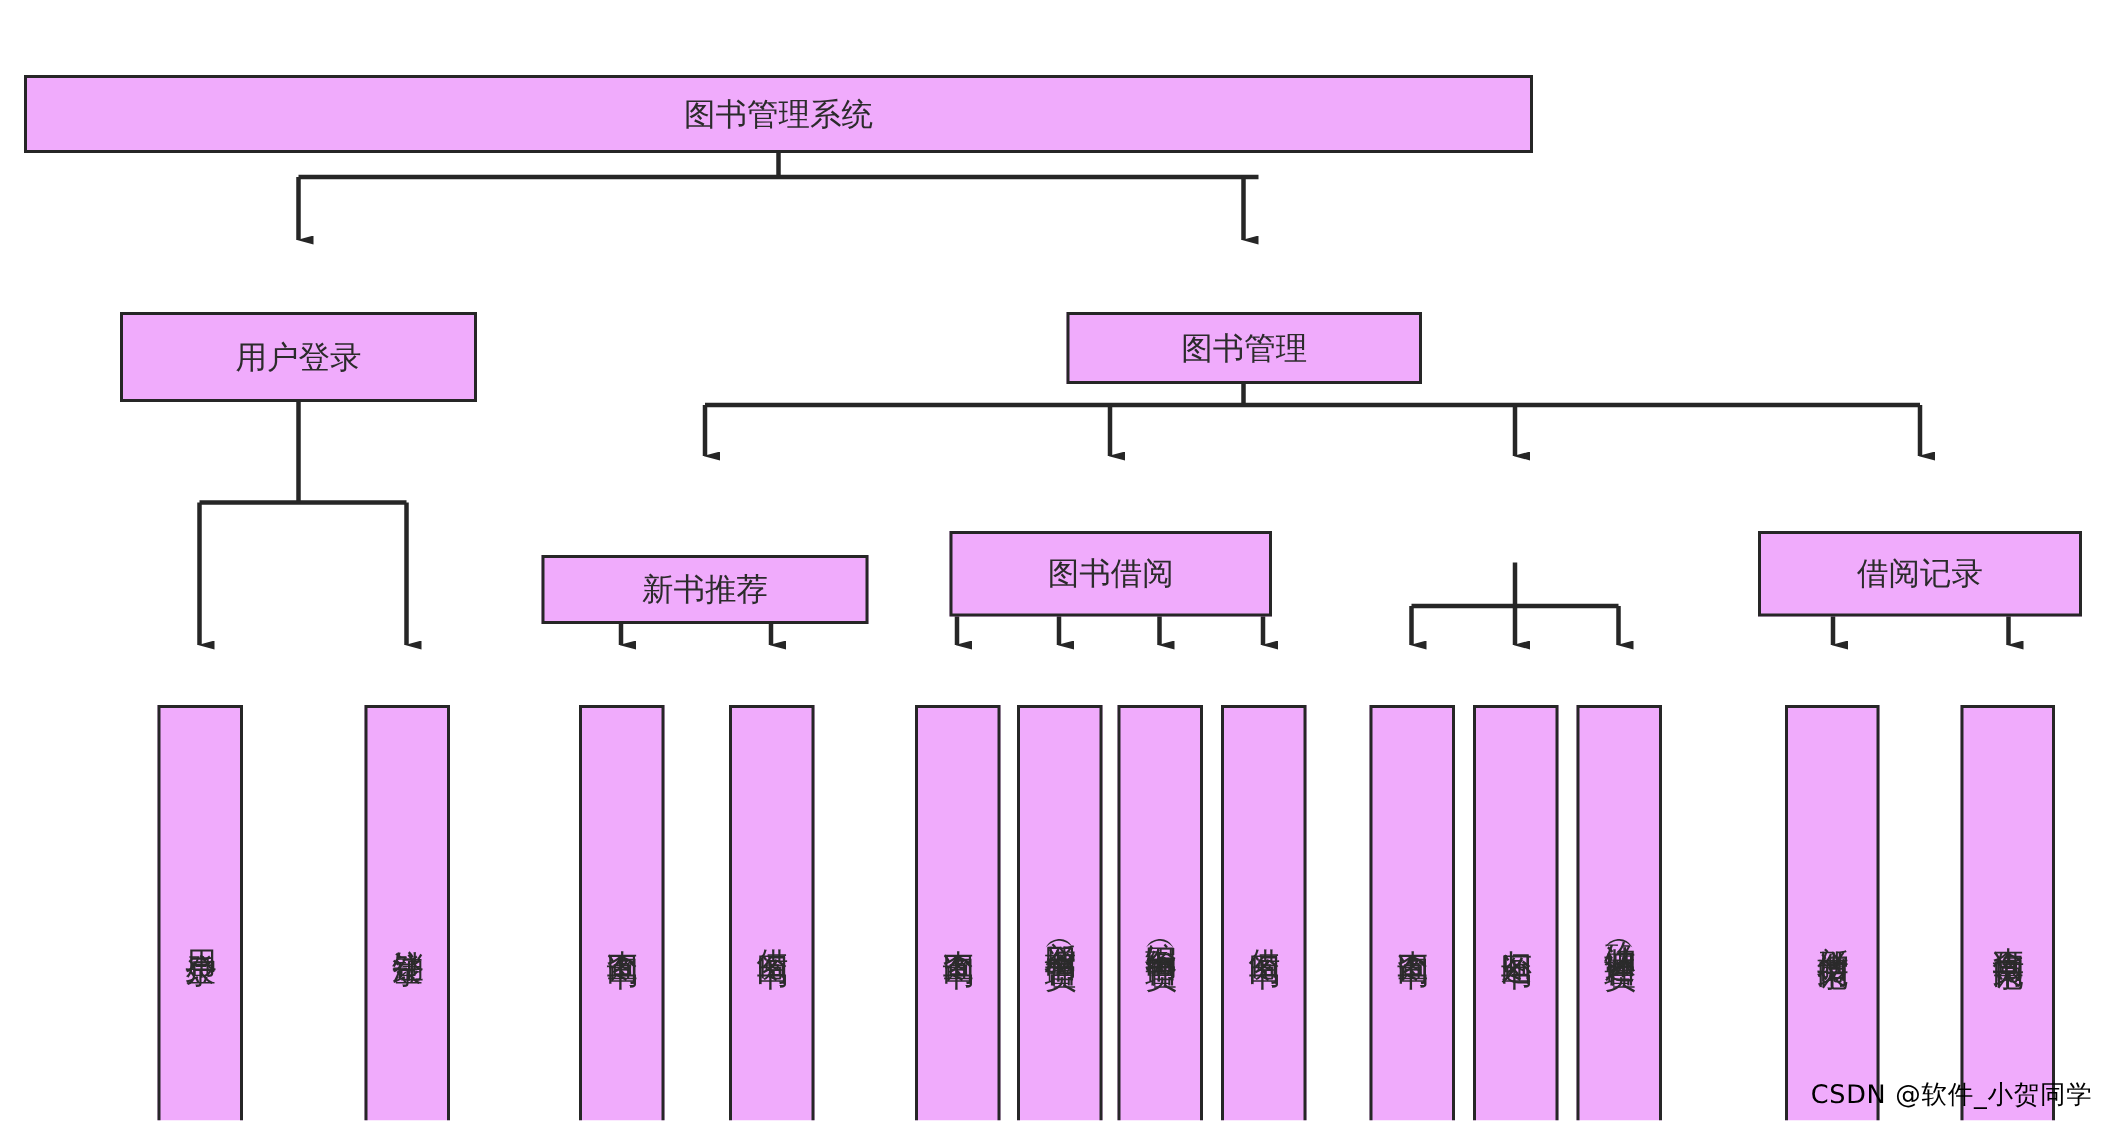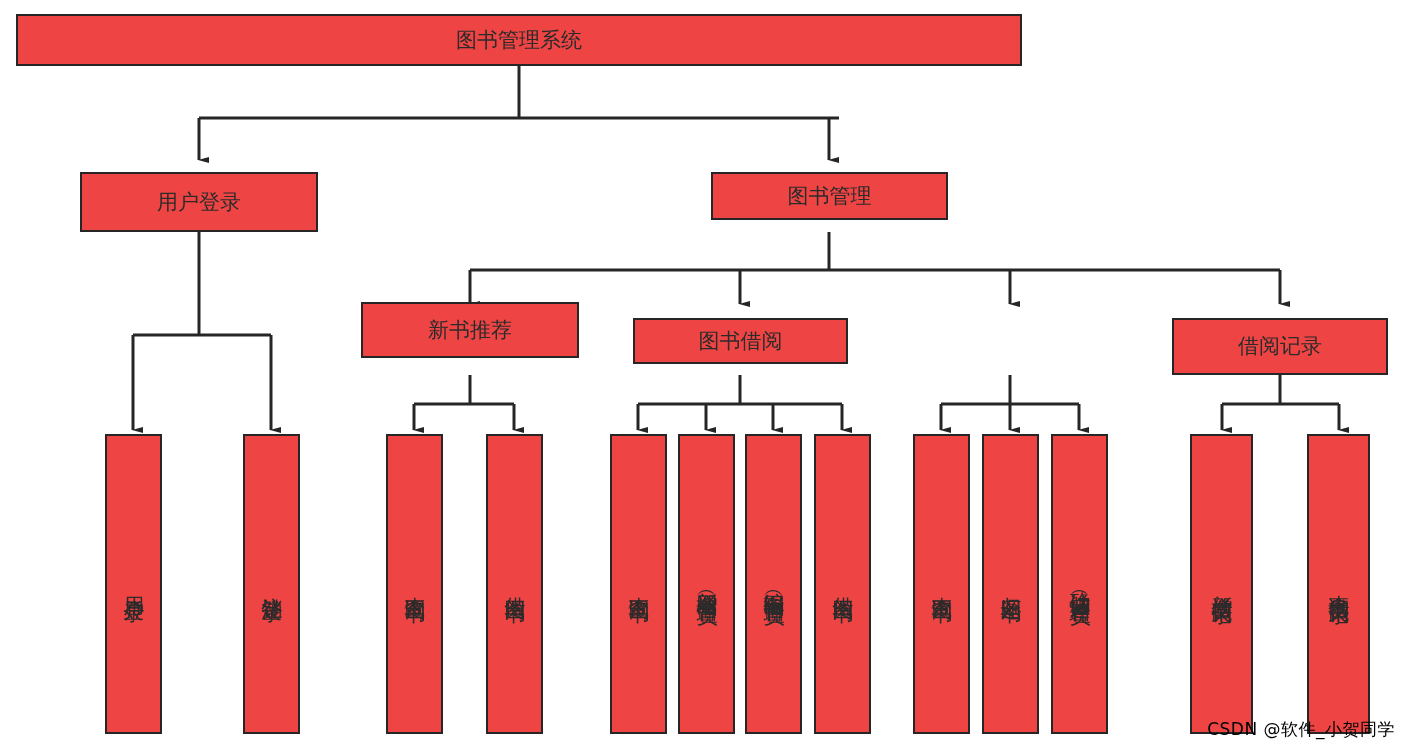--- a/index.html
+++ b/index.html
@@ -22,25 +22,26 @@
     left: 0;
     top: 0;
     width: 1405px;
     height: 747px;
     display: block;
   }
   .node-box {
     position: absolute;
     box-sizing: border-box;
     border: 2px solid #262626;
-    background: #ef4444;
+    background: #f0abfc;
     display: flex;
     align-items: center;
     justify-content: center;
     overflow: hidden;
+    margin-top: 36px;
   }
   .node-label {
     color: #2b2b2b;
     font-family: "DejaVu Sans", "Liberation Sans", sans-serif;
     line-height: 1.16;
     white-space: nowrap;
     text-align: center;
   }
   .node-root > .node-label,
   .node-branch > .node-label {
@@ -128,24 +129,24 @@
     <span class="node-label">图书管理系统</span>
   </div>
 
   <div class="node-box node-branch" style="left:80px; top:172px; width:238px; height:60px;">
     <span class="node-label">用户登录</span>
   </div>
   <div class="node-box node-branch" style="left:711px; top:172px; width:237px; height:48px;">
     <span class="node-label">图书管理</span>
   </div>
 
-  <div class="node-box node-branch" style="left:361px; top:302px; width:218px; height:56px;align-items:center;">
+  <div class="node-box node-branch" style="left:361px; top:334px; width:218px; height:46px;align-items:center;">
     <span class="node-label">新书推荐</span>
   </div>
-  <div class="node-box node-branch" style="left:633px; top:318px; width:215px; height:46px;">
+  <div class="node-box node-branch" style="left:633px; top:318px; width:215px; height:57px;">
     <span class="node-label">图书借阅</span>
   </div>
   <div class="node-box node-branch" style="left:1172px; top:318px; width:216px; height:57px;">
     <span class="node-label">借阅记录</span>
   </div>
 
   <div class="node-box node-leaf" style="left:105px; top:434px; width:57px; height:300px;">
     <span class="node-label">用户登录</span>
   </div>
   <div class="node-box node-leaf" style="left:243px; top:434px; width:57px; height:300px;">

